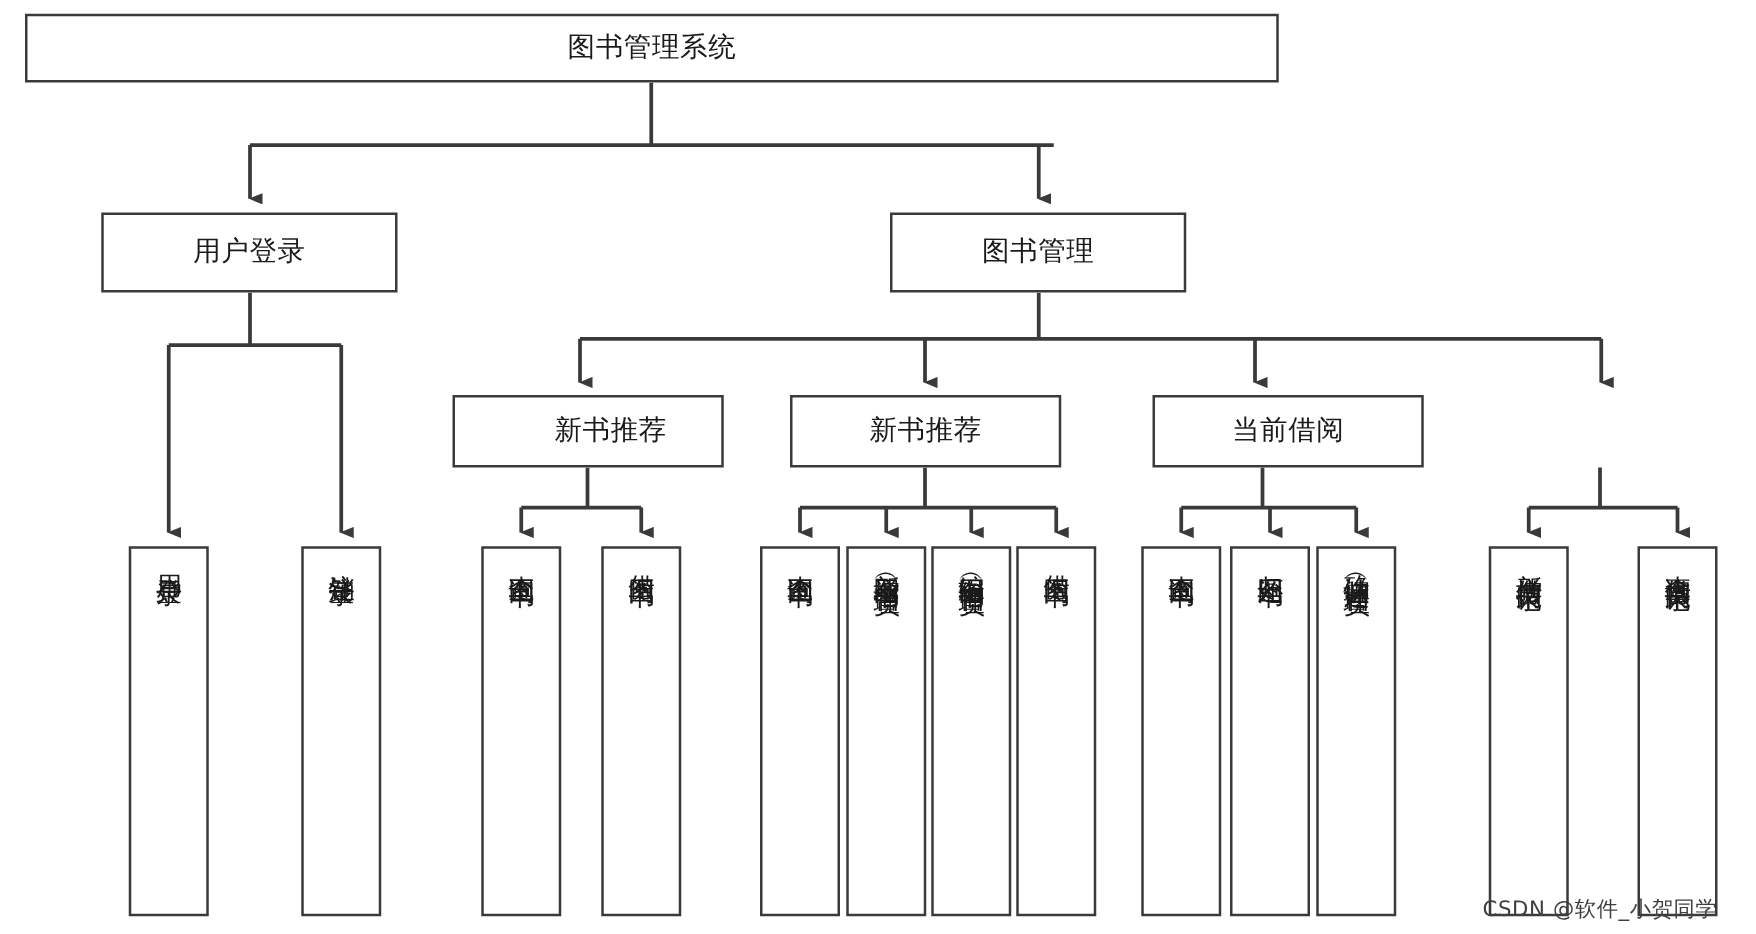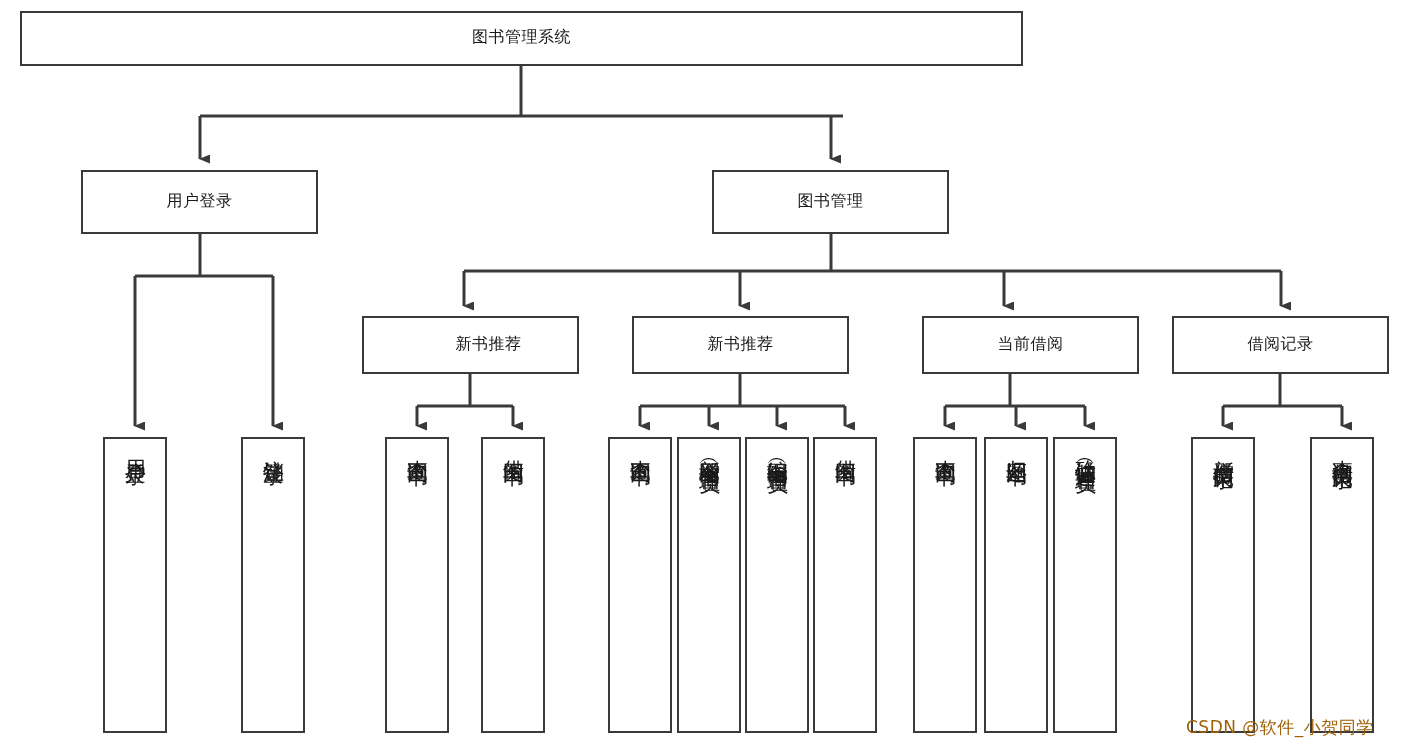--- a/index.html
+++ b/index.html
@@ -36,42 +36,41 @@
     justify-content: center;
     color: #1a1a1a;
   }
   .node-label {
     display: block;
     text-align: center;
     line-height: 1.18;
     letter-spacing: 0.5px;
   }
   .horiz .node-label {
-    font-size: 16px;
+    font-size: 22px;
     white-space: nowrap;
-    font-family: Liberation Mono, monospace;
   }
   .vert {
     align-items: flex-start;
     justify-content: center;
     padding-top: 4px;
   }
   .vert .node-label {
     writing-mode: vertical-rl;
     text-orientation: upright;
     font-size: 21px;
     letter-spacing: 2px;
     white-space: nowrap;
   }
   #watermark {
     position: absolute;
     left: 1186px;
     top: 716px;
     font-size: 17px;
-    color: #a16207;
+    color: #404040;
     white-space: nowrap;
     font-family: "DejaVu Sans", "Liberation Sans", sans-serif;
     letter-spacing: 0.5px;
   }
 </style>
 </head>
 <body>
 
 <div id="diagram-root">
 
@@ -150,23 +149,20 @@
 
   <div class="node-box horiz" style="left:362px; top:316px; width:217px; height:58px;padding-left:36px;">
     <span class="node-label">新书推荐</span>
   </div>
   <div class="node-box horiz" style="left:632px; top:316px; width:217px; height:58px;">
     <span class="node-label">新书推荐</span>
   </div>
   <div class="node-box horiz" style="left:902px; top:316px; width:217px; height:58px;margin-left:20px;">
     <span class="node-label">当前借阅</span>
   </div>
-  <div class="node-box horiz" style="left:1172px; top:316px; width:217px; height:58px;">
-    <span class="node-label">借阅记录</span>
-  </div>
 
   <div class="node-box vert" style="left:103px; top:437px; width:64px; height:296px;">
     <span class="node-label">用户登录</span>
   </div>
   <div class="node-box vert" style="left:241px; top:437px; width:64px; height:296px;">
     <span class="node-label">注销登录</span>
   </div>
 
   <div class="node-box vert" style="left:385px; top:437px; width:64px; height:296px;">
     <span class="node-label">查询图书</span>

